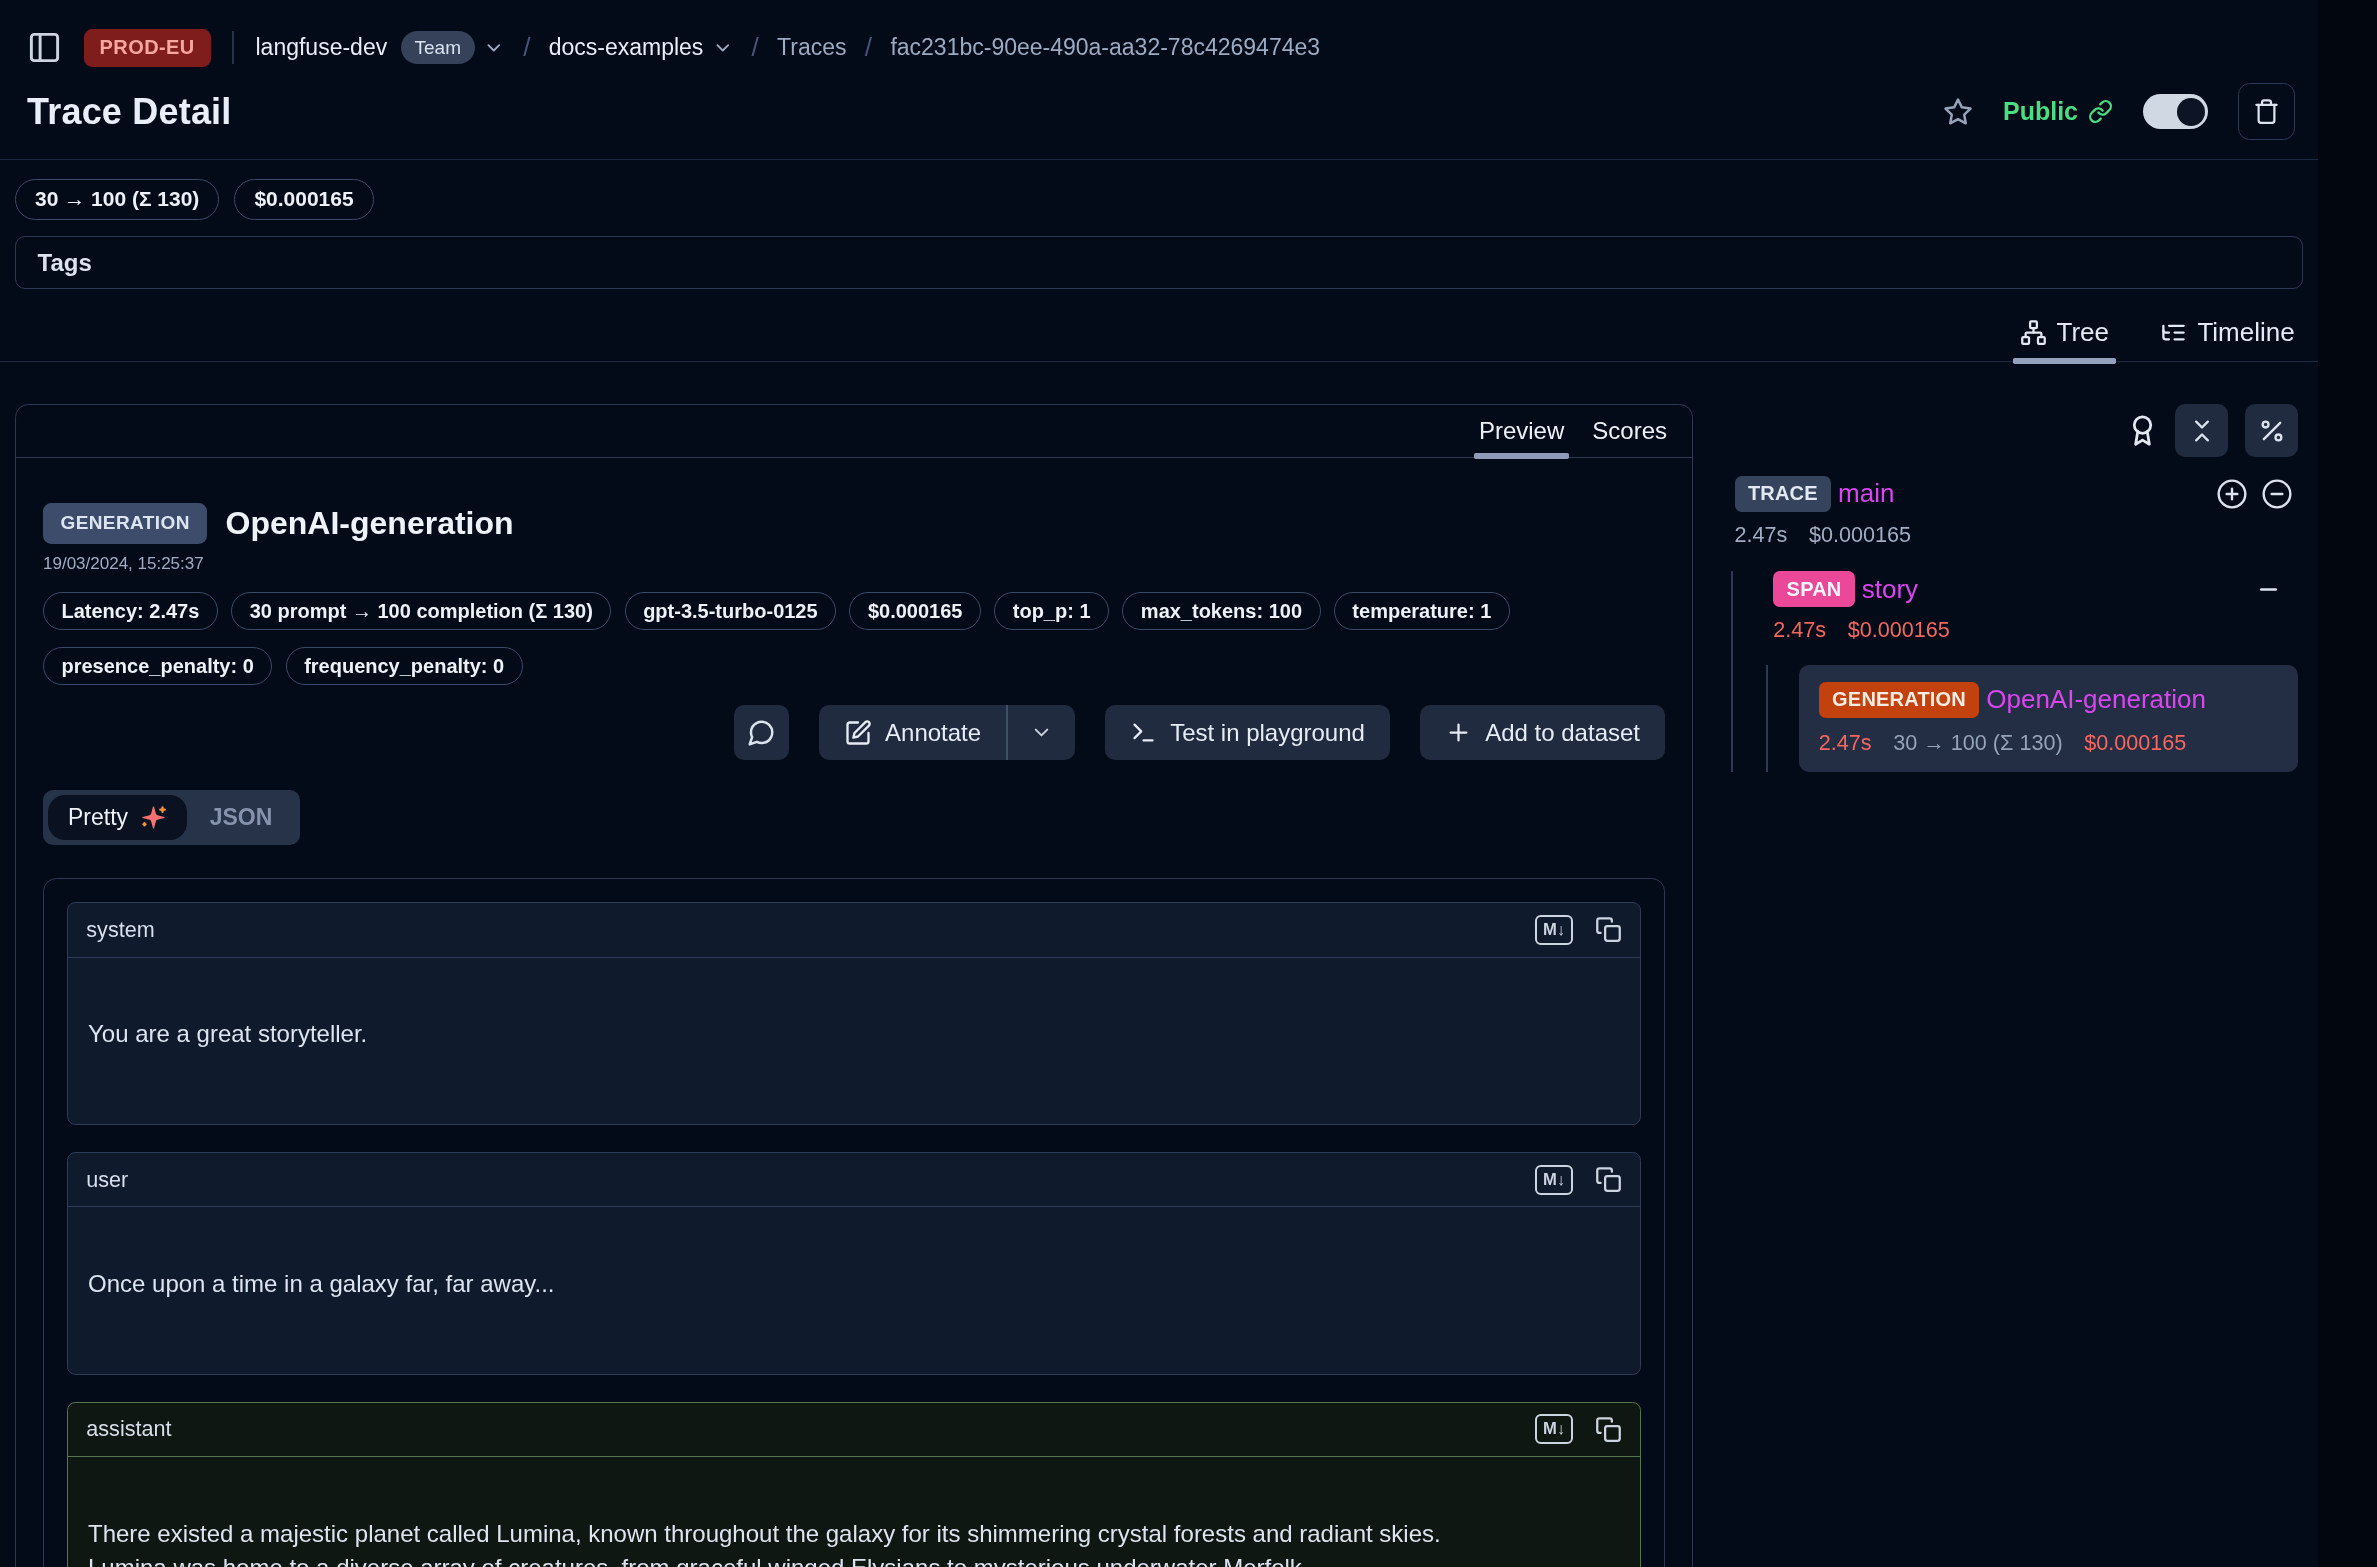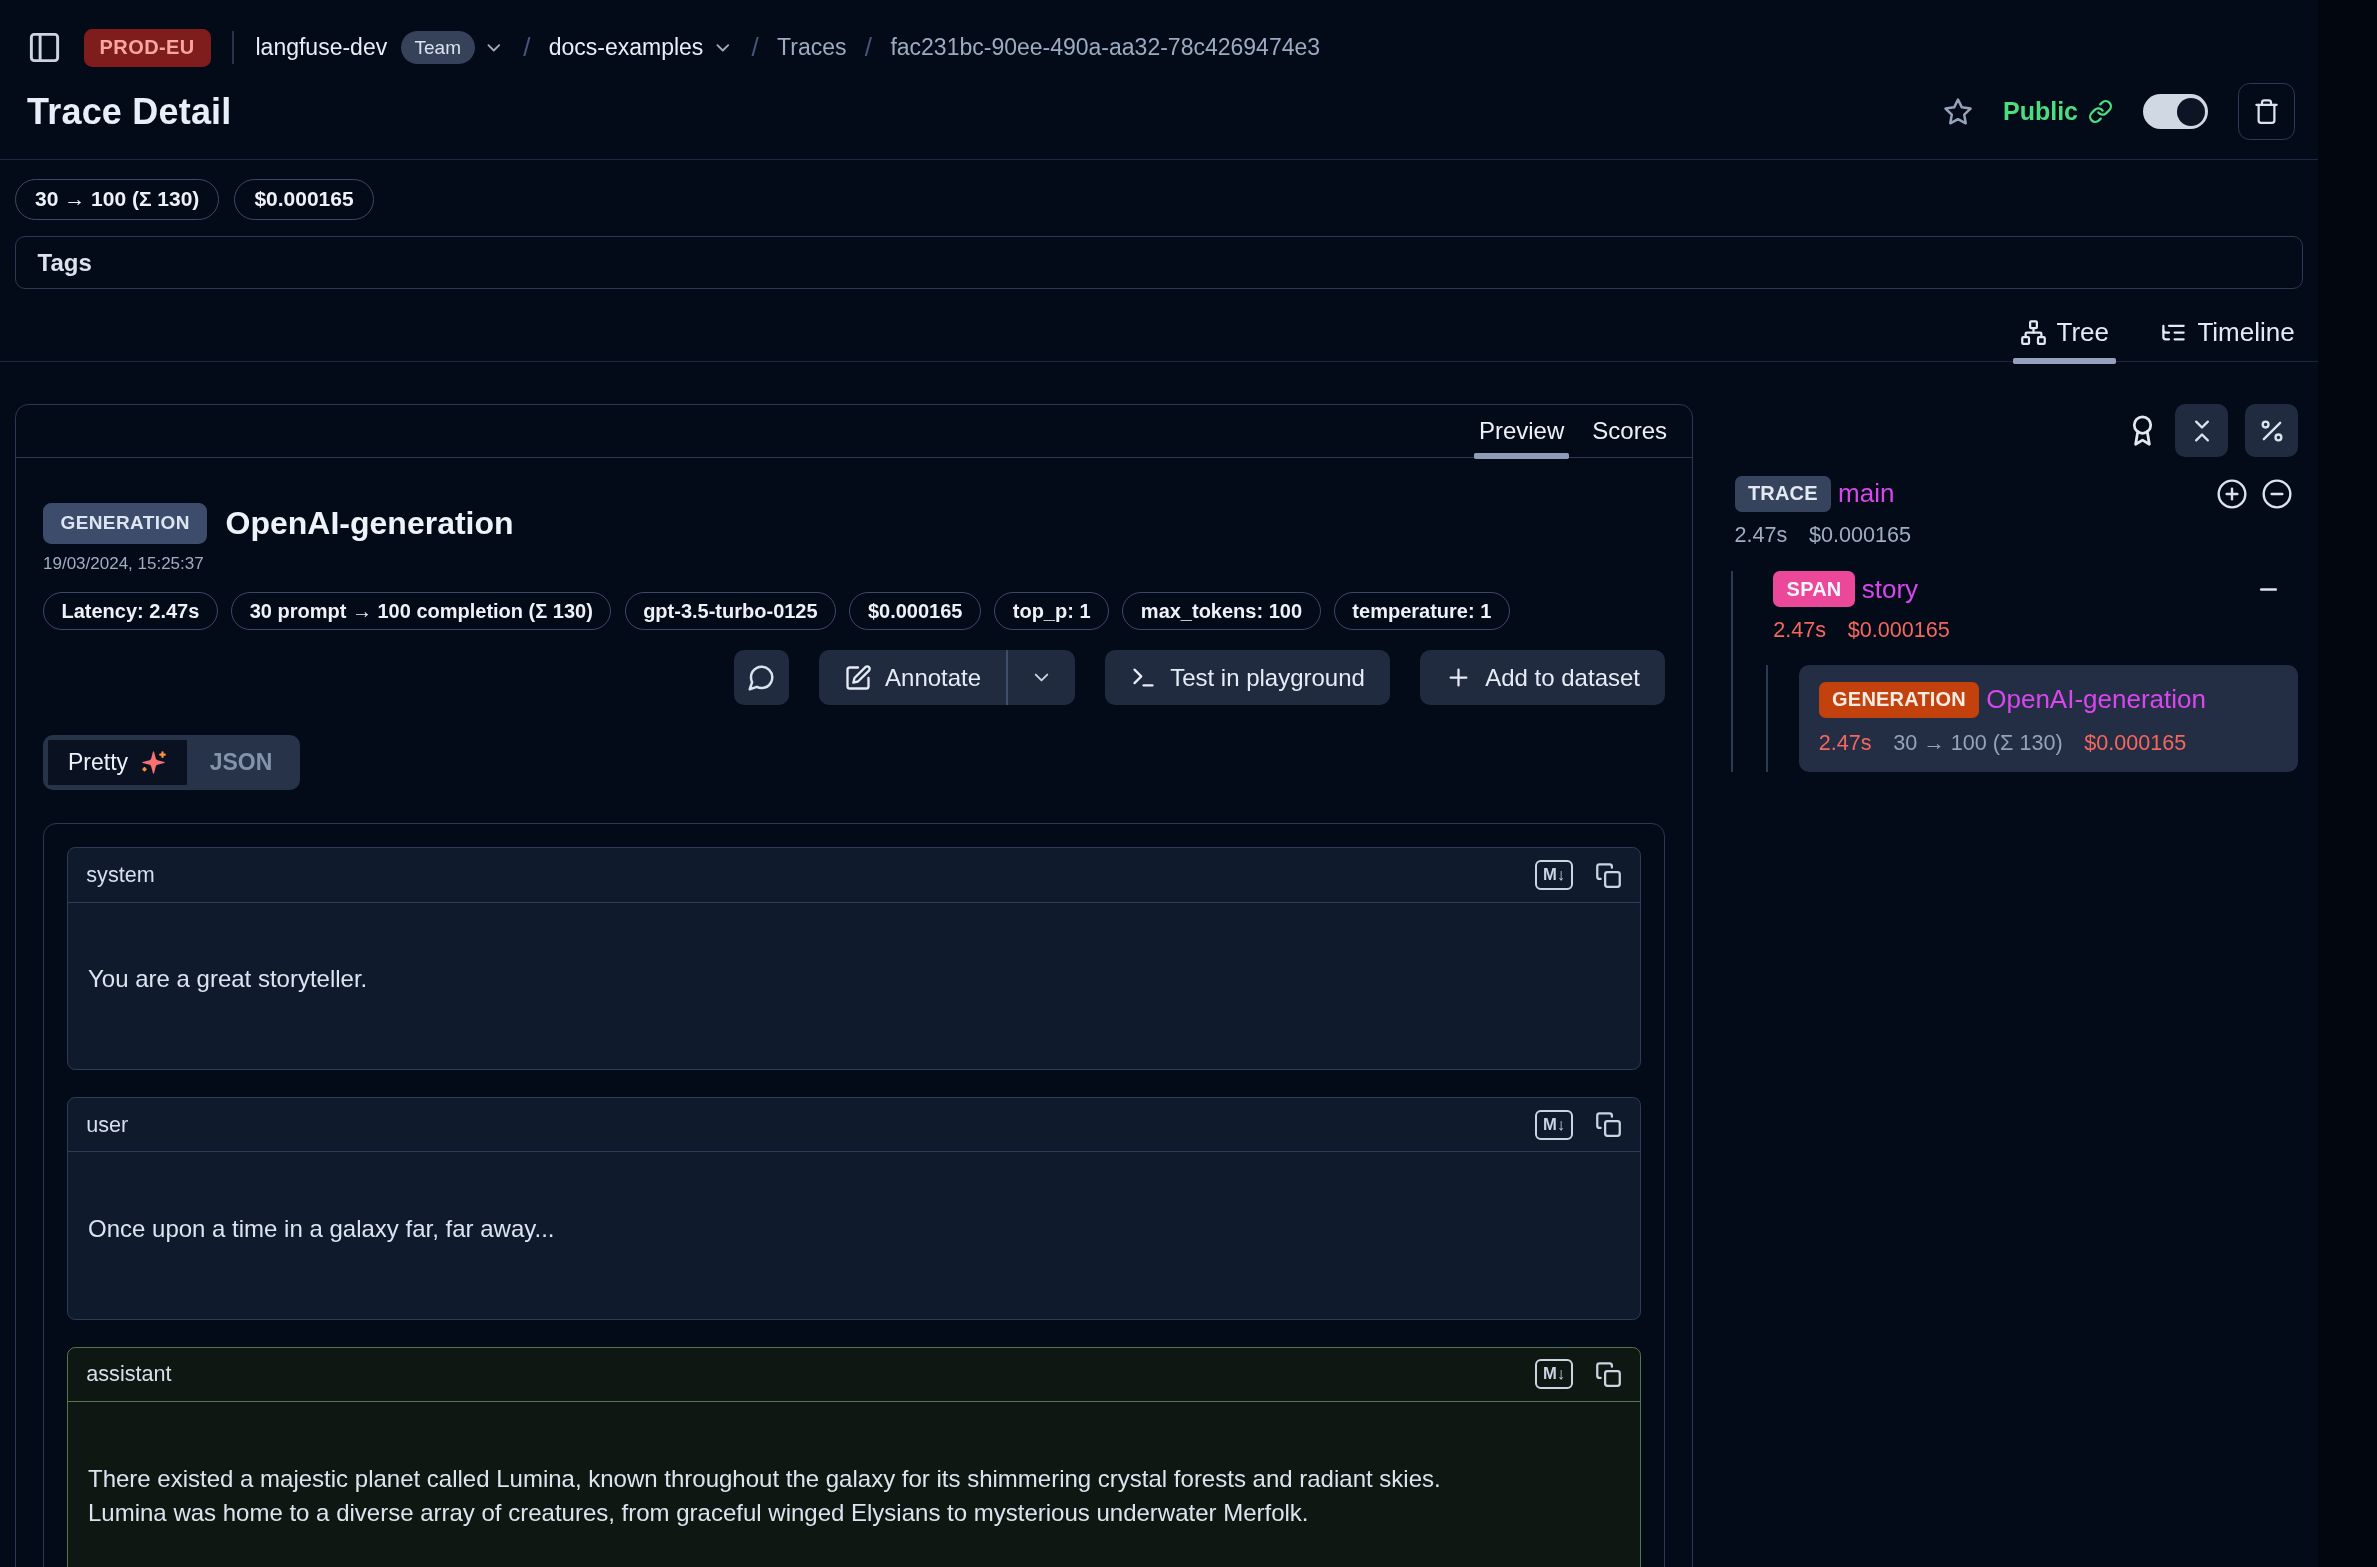--- a/index.html
+++ b/index.html
@@ -76,21 +76,21 @@
     padding:0 25px; cursor:pointer; }
   .act-icon-btn { width:55px; height:55px; background:#202b3f; border:none; border-radius:10px;
     display:flex; align-items:center; justify-content:center; color:#dbe3ee; cursor:pointer; }
   .split { display:flex; align-items:stretch; }
   .split .act-btn { border-radius:10px 0 0 10px; }
   .split-divider { width:1.7px; background:#3e4d68; }
   .split-chev { width:67px; background:#202b3f; border:none; border-radius:0 10px 10px 0;
     display:flex; align-items:center; justify-content:center; color:#cbd5e1; cursor:pointer; }
 
   .seg-toggle { margin-top:30px; display:inline-flex; background:#273349; border-radius:10px; padding:5px; align-items:center; }
-  .seg-active { background:#0a1222; border-radius:1px; padding:9.1px 20px; display:flex; align-items:center; gap:11.6px;
+  .seg-active { background:#0a1222; border-radius:17px; padding:9.1px 20px; display:flex; align-items:center; gap:11.6px;
     color:#eef2f8; font-size:23px; font-weight:500; cursor:pointer; }
   .seg-inactive { padding:9.1px 23px; color:#8493ab; font-size:23px; font-weight:bold; cursor:pointer; }
 
   .io-wrap { margin-top:33px; border:1.7px solid #2b3952; border-radius:13.3px; padding:23px;
     display:flex; flex-direction:column; gap:27px; }
   .msg { border:1.7px solid #2e3c58; border-radius:8.3px; background:#101a2d; }
   .msg-head { display:flex; align-items:center; justify-content:space-between; padding:11.6px 18.3px;
     border-bottom:1.7px solid #2e3c58; }
   .msg-role { font-size:21.6px; color:#d7dfec; }
   .msg-icons { display:flex; align-items:center; gap:21.6px; color:#cbd5e1; }
@@ -251,20 +251,24 @@
         <div class="param-rows">
           <div class="param-row">
             <span class="param-pill">Latency: 2.47s</span>
             <span class="param-pill">30 prompt → 100 completion (Σ 130)</span>
             <span class="param-pill">gpt-3.5-turbo-0125</span>
             <span class="param-pill">$0.000165</span>
             <span class="param-pill">top_p: 1</span>
             <span class="param-pill">max_tokens: 100</span>
             <span class="param-pill">temperature: 1</span>
           </div>
+          <div class="param-row">
+            <span class="param-pill">presence_penalty: 0</span>
+            <span class="param-pill">frequency_penalty: 0</span>
+          </div>
         </div>
 
         <div class="actions-row">
           <button class="act-icon-btn">
             <span>
               <svg width="30" height="30" viewBox="0 0 24 24" fill="none" stroke="currentColor" stroke-width="2" stroke-linecap="round" stroke-linejoin="round">
                   <path d="M21 11.5a8.38 8.38 0 0 1-.9 3.8 8.5 8.5 0 0 1-7.6 4.7 8.38 8.38 0 0 1-3.8-.9L3 21l1.9-5.7a8.38 8.38 0 0 1-.9-3.8 8.5 8.5 0 0 1 4.7-7.6 8.38 8.38 0 0 1 3.8-.9h.5a8.48 8.48 0 0 1 8 8v.5z"></path>
                 </svg>
             </span>
           </button>

